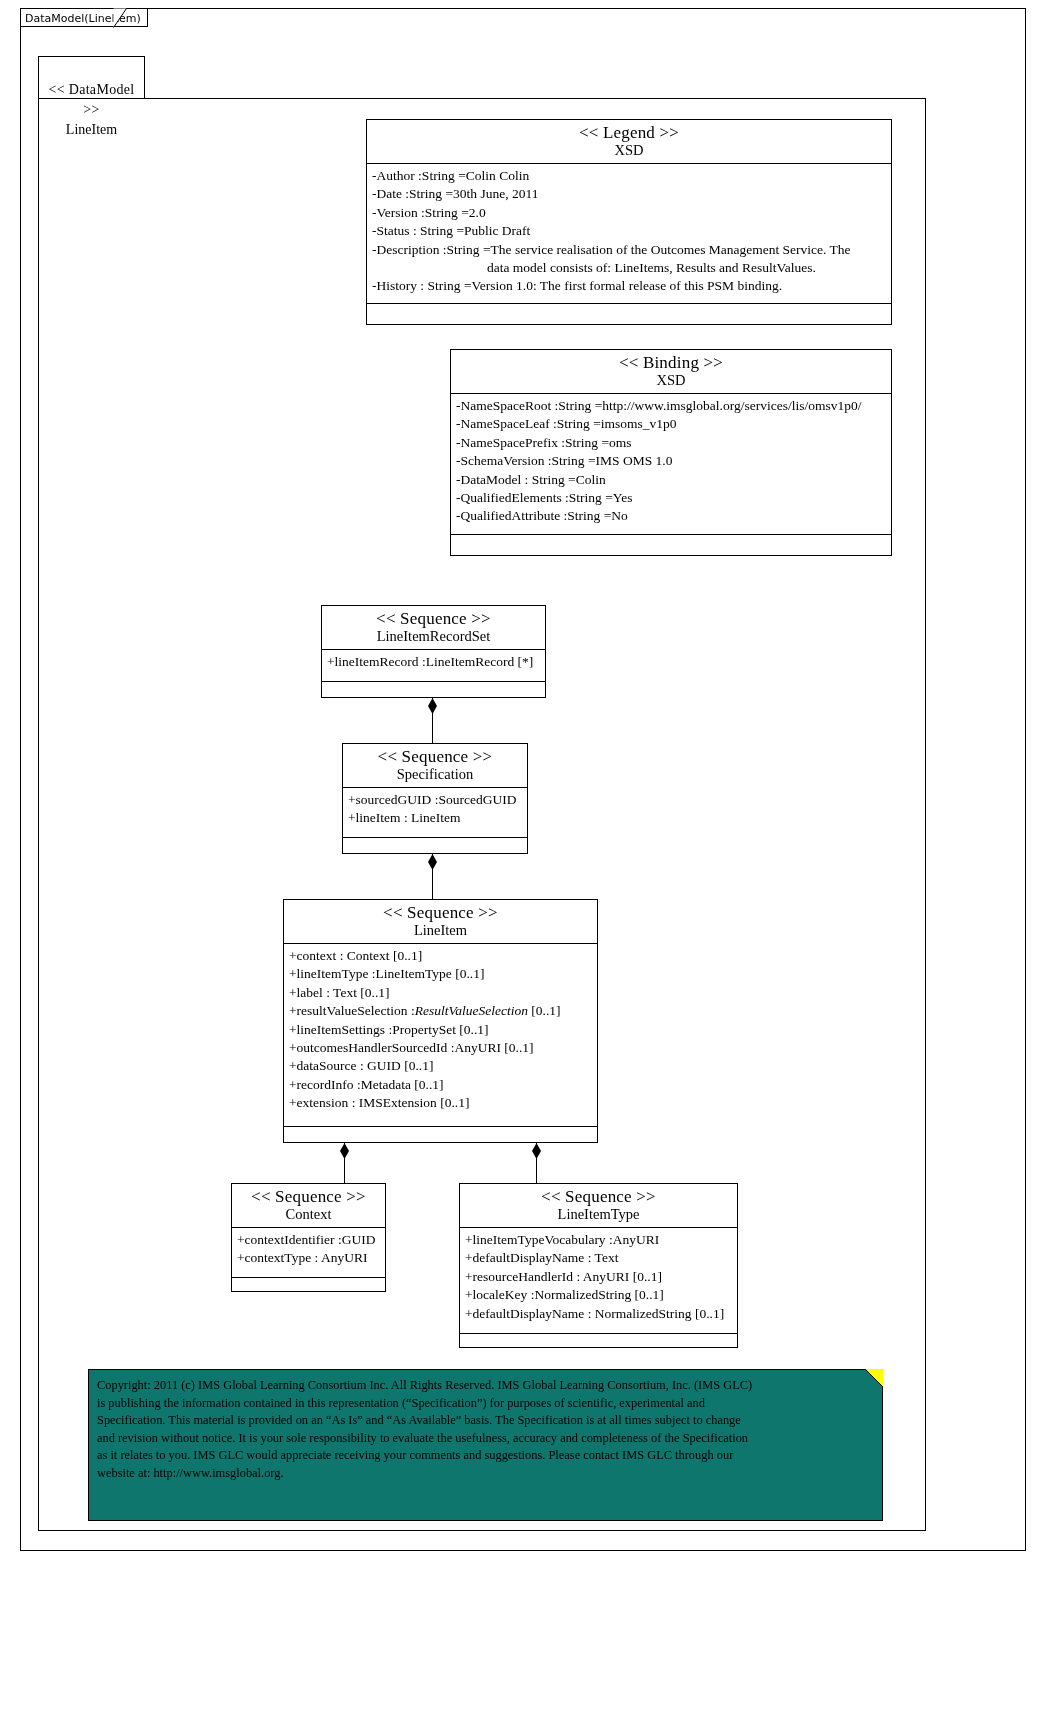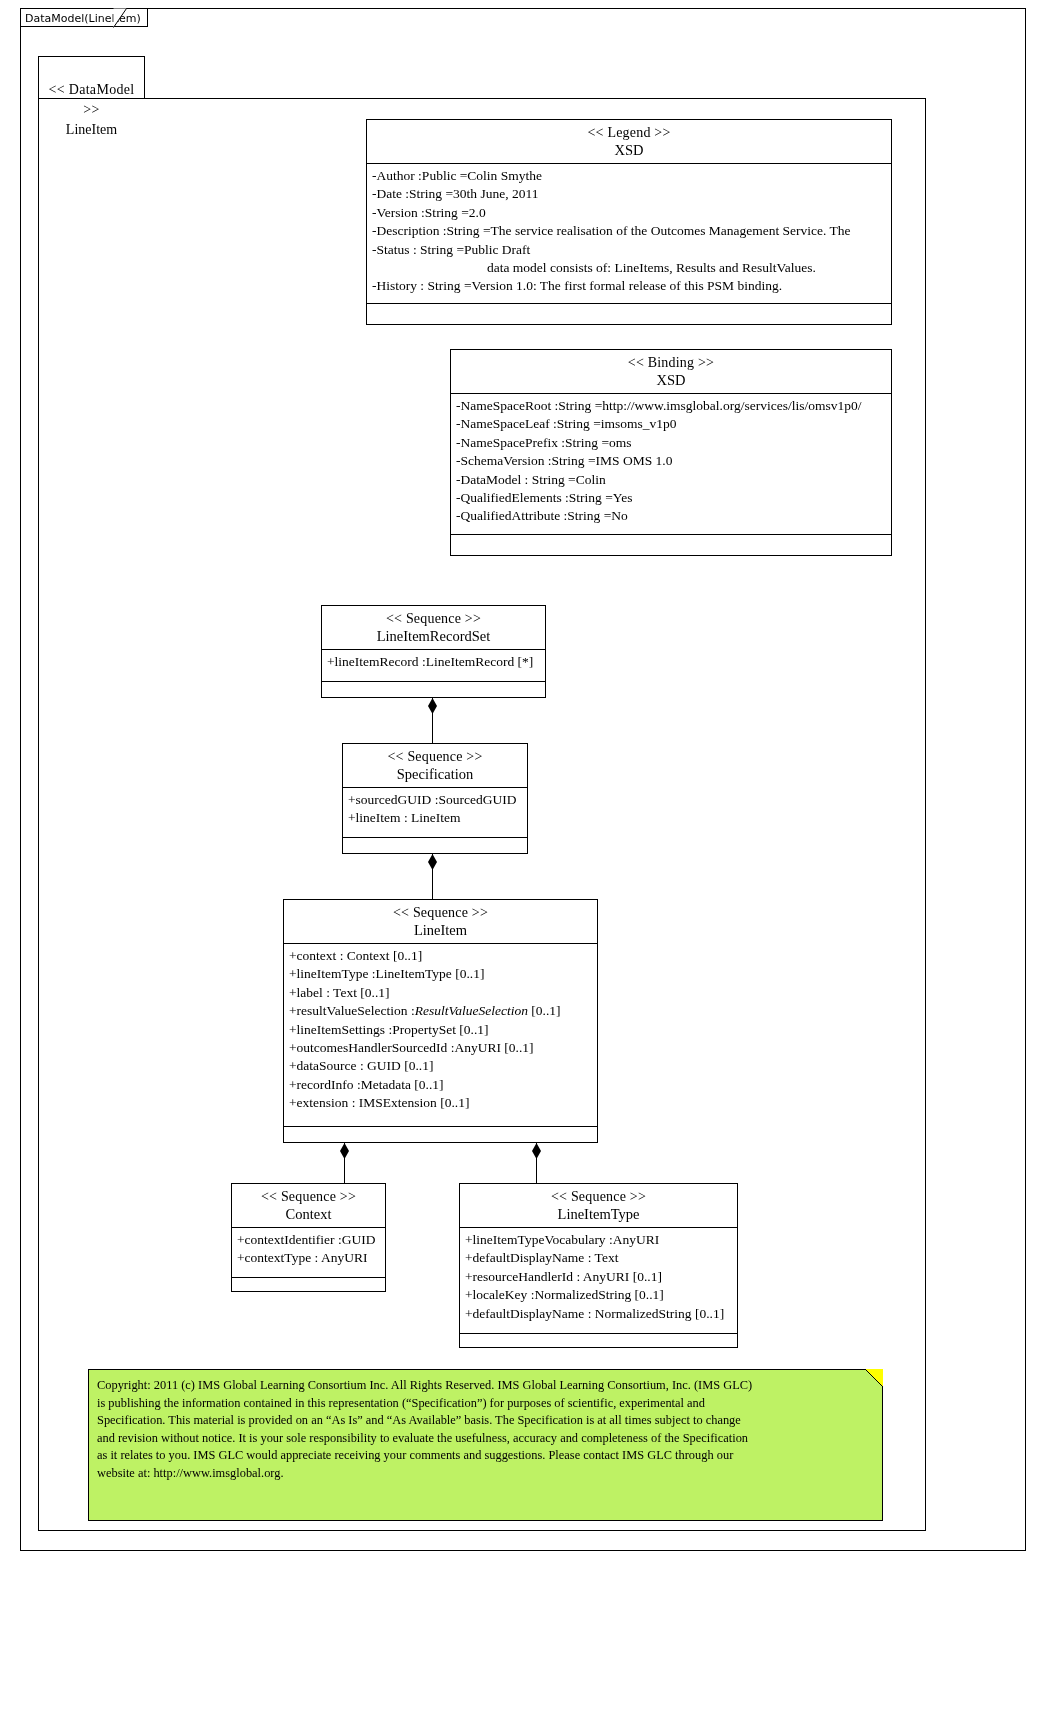--- a/index.html
+++ b/index.html
@@ -73,21 +73,21 @@
     border:1px solid #000;
     background:#fff;
     box-sizing:border-box;
   }
   .ubox .hdr{
     padding:4px 6px 4px 6px;
     text-align:center;
     border-bottom:1px solid #000;
   }
   .ubox .stereo{
-    font-size:14px;
+    font-size:17px;
     line-height:17px;
     letter-spacing:.2px;
     white-space:nowrap;
   }
   .ubox .cname{
     font-size:14.5px;
     font-weight:normal;
     line-height:18px;
     white-space:nowrap;
   }
@@ -116,21 +116,21 @@
   .diamond{
     position:absolute;
     width:9px;height:16px;
   }
 
   
   .note{
     position:absolute;
     left:88px; top:1369px;
     width:795px; height:152px;
-    background:#bef264;
+    background:#0f766e;
     border:1px solid #000;
     box-sizing:border-box;
   }
   .note-fold{
     position:absolute;
     left:865px; top:1369px;
     width:18px; height:18px;
   }
   .note-body{
     padding:7px 10px 0 8px;
@@ -157,25 +157,25 @@
     <div class="st">&lt;&lt; DataModel &gt;&gt;</div>
     <div class="nm">LineItem</div>
   </div>
 
   <div class="ubox" style="left:366px;top:119px;width:526px;height:206px;">
     <div class="hdr">
       <div class="stereo">&lt;&lt; Legend &gt;&gt;</div>
       <div class="cname">XSD</div>
     </div>
     <div class="attrs" style="height:132px;">
-      <div class="arow">-Author :Public =Colin Smythe</div>
+      <div class="arow">-Author :String =Colin Colin</div>
       <div class="arow">-Date :String =30th June, 2011</div>
       <div class="arow">-Version :String =2.0</div>
+      <div class="arow">-Status : String =Public Draft</div>
       <div class="arow">-Description  :String =The service realisation of the Outcomes Management Service.   The</div>
-      <div class="arow">-Status : String =Public Draft</div>
       <div class="arow cont">data model consists of: LineItems, Results and ResultValues.</div>
       <div class="arow">-History : String =Version 1.0: The first formal release of this PSM binding.</div>
     </div>
     <div class="ops"></div>
   </div>
 
   <div class="ubox" style="left:450px;top:349px;width:442px;height:207px;">
     <div class="hdr">
       <div class="stereo">&lt;&lt; Binding  &gt;&gt;</div>
       <div class="cname">XSD</div>

